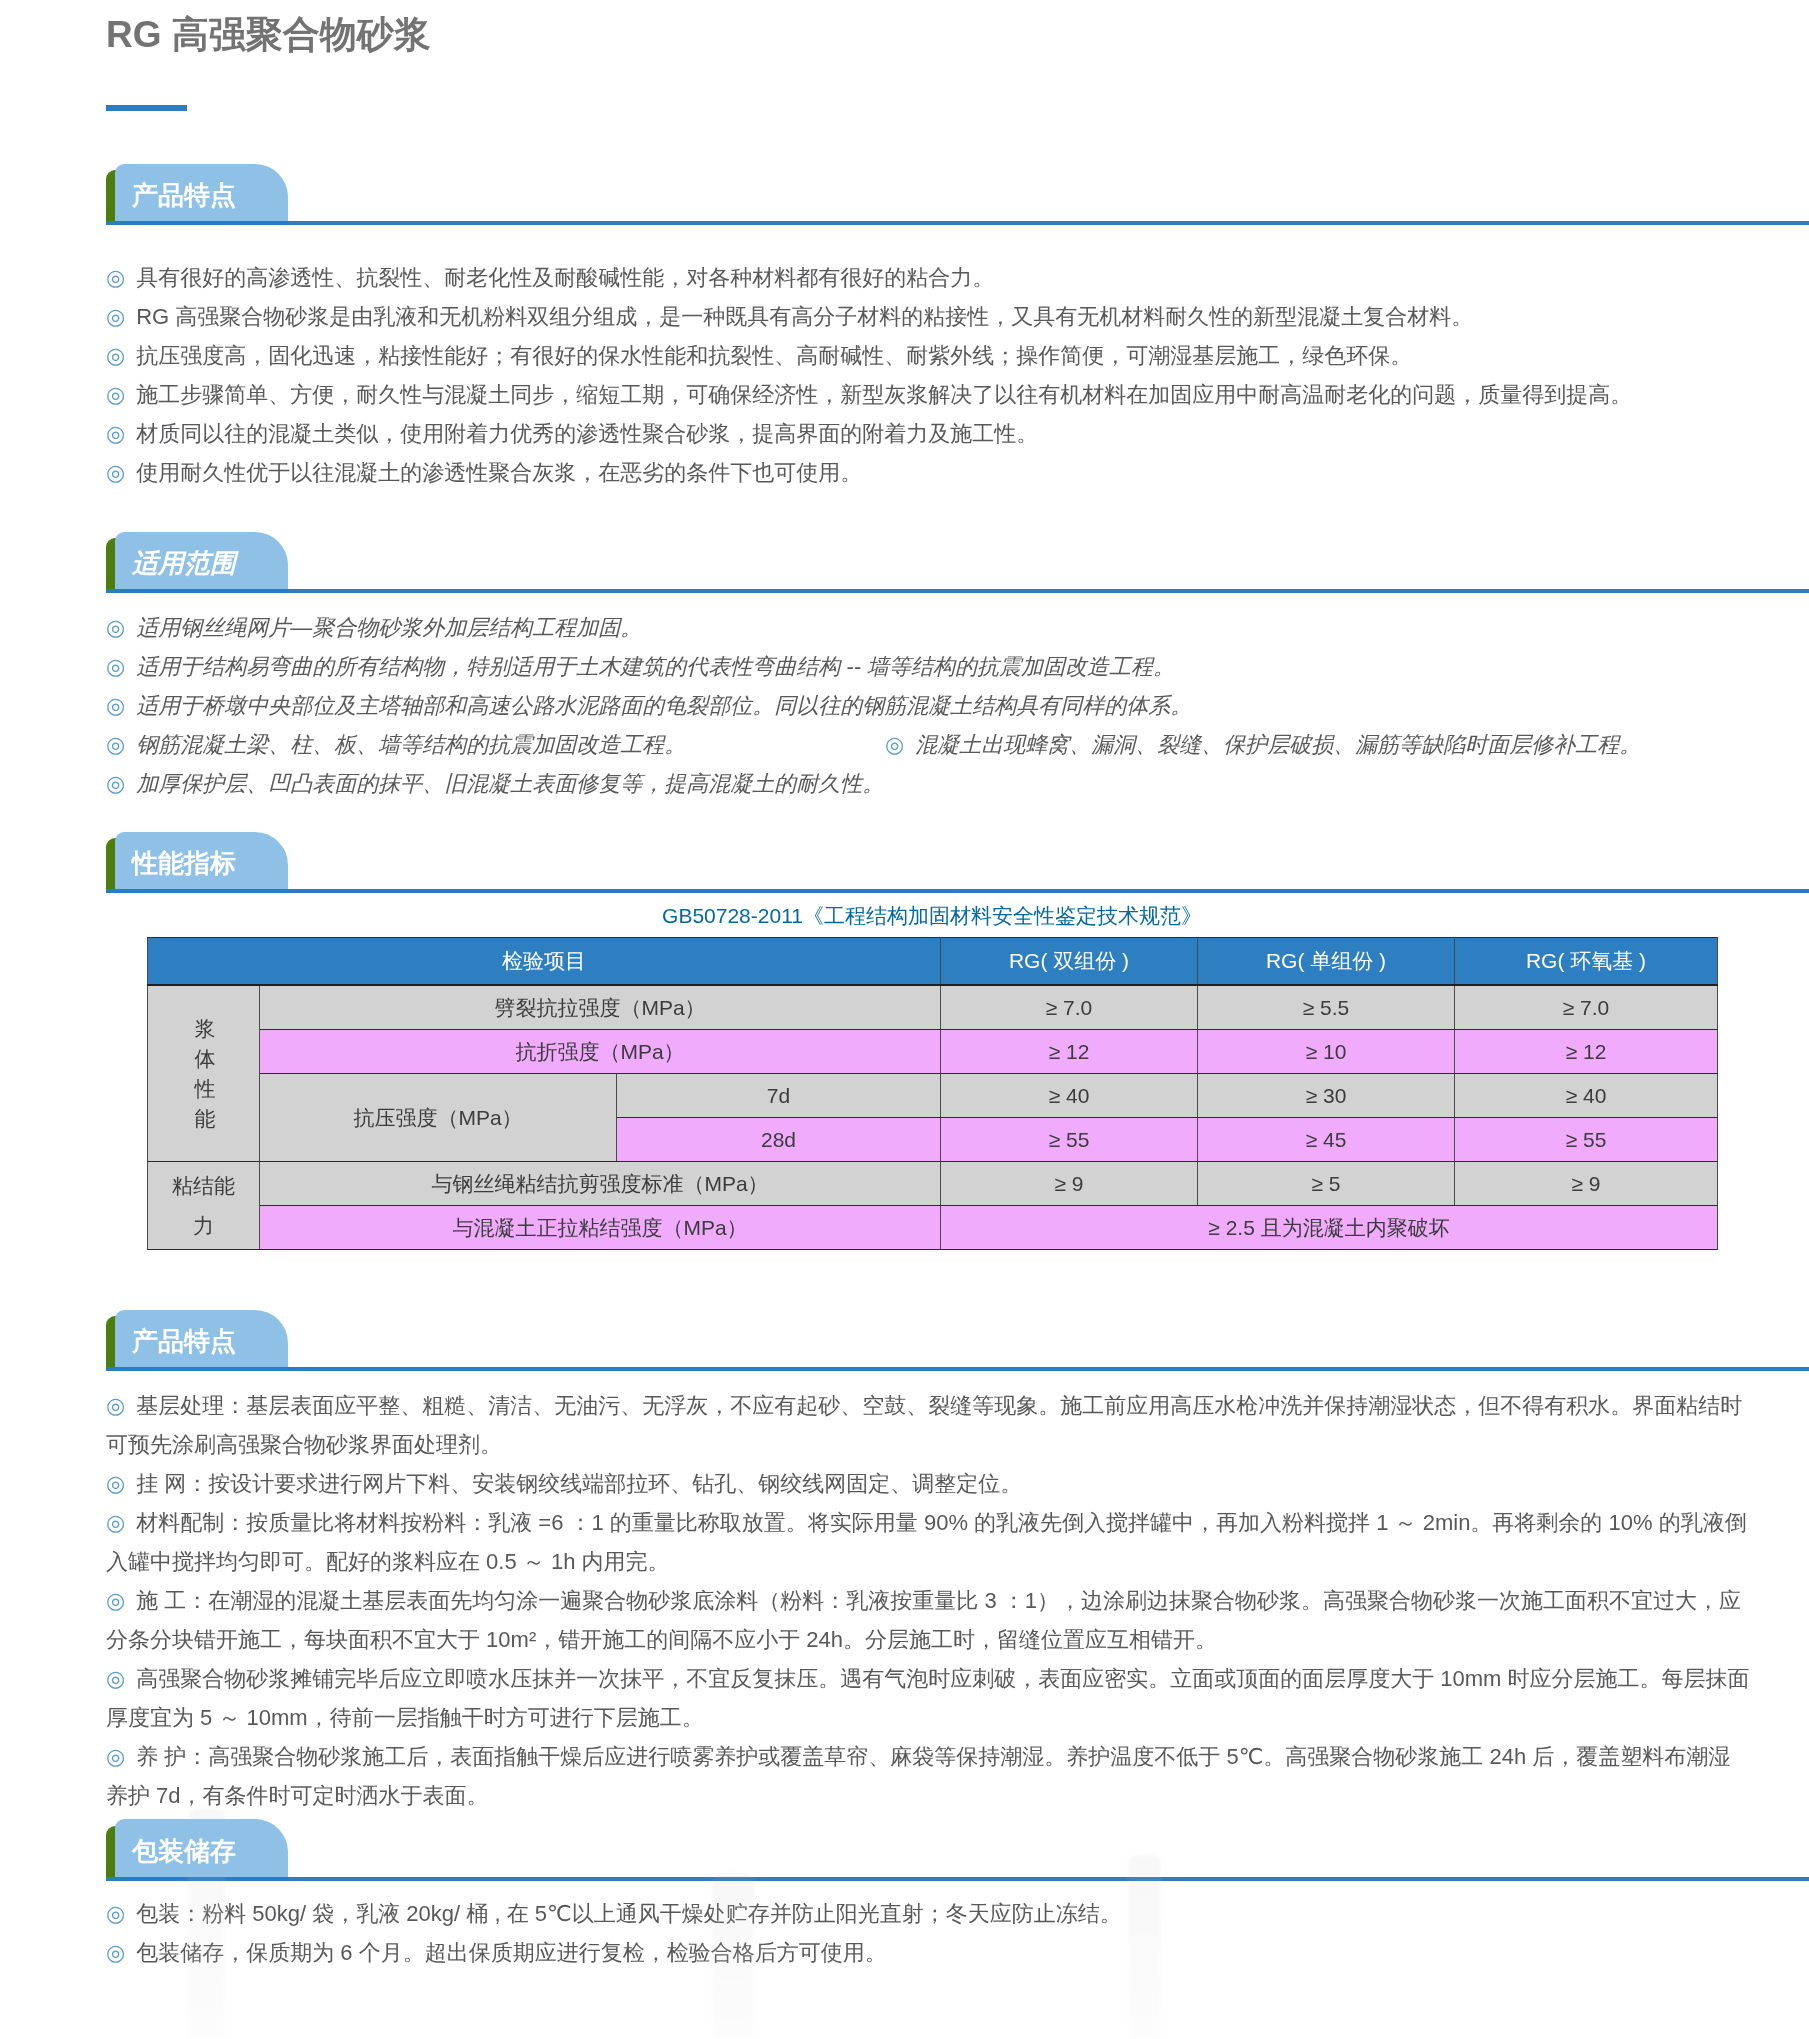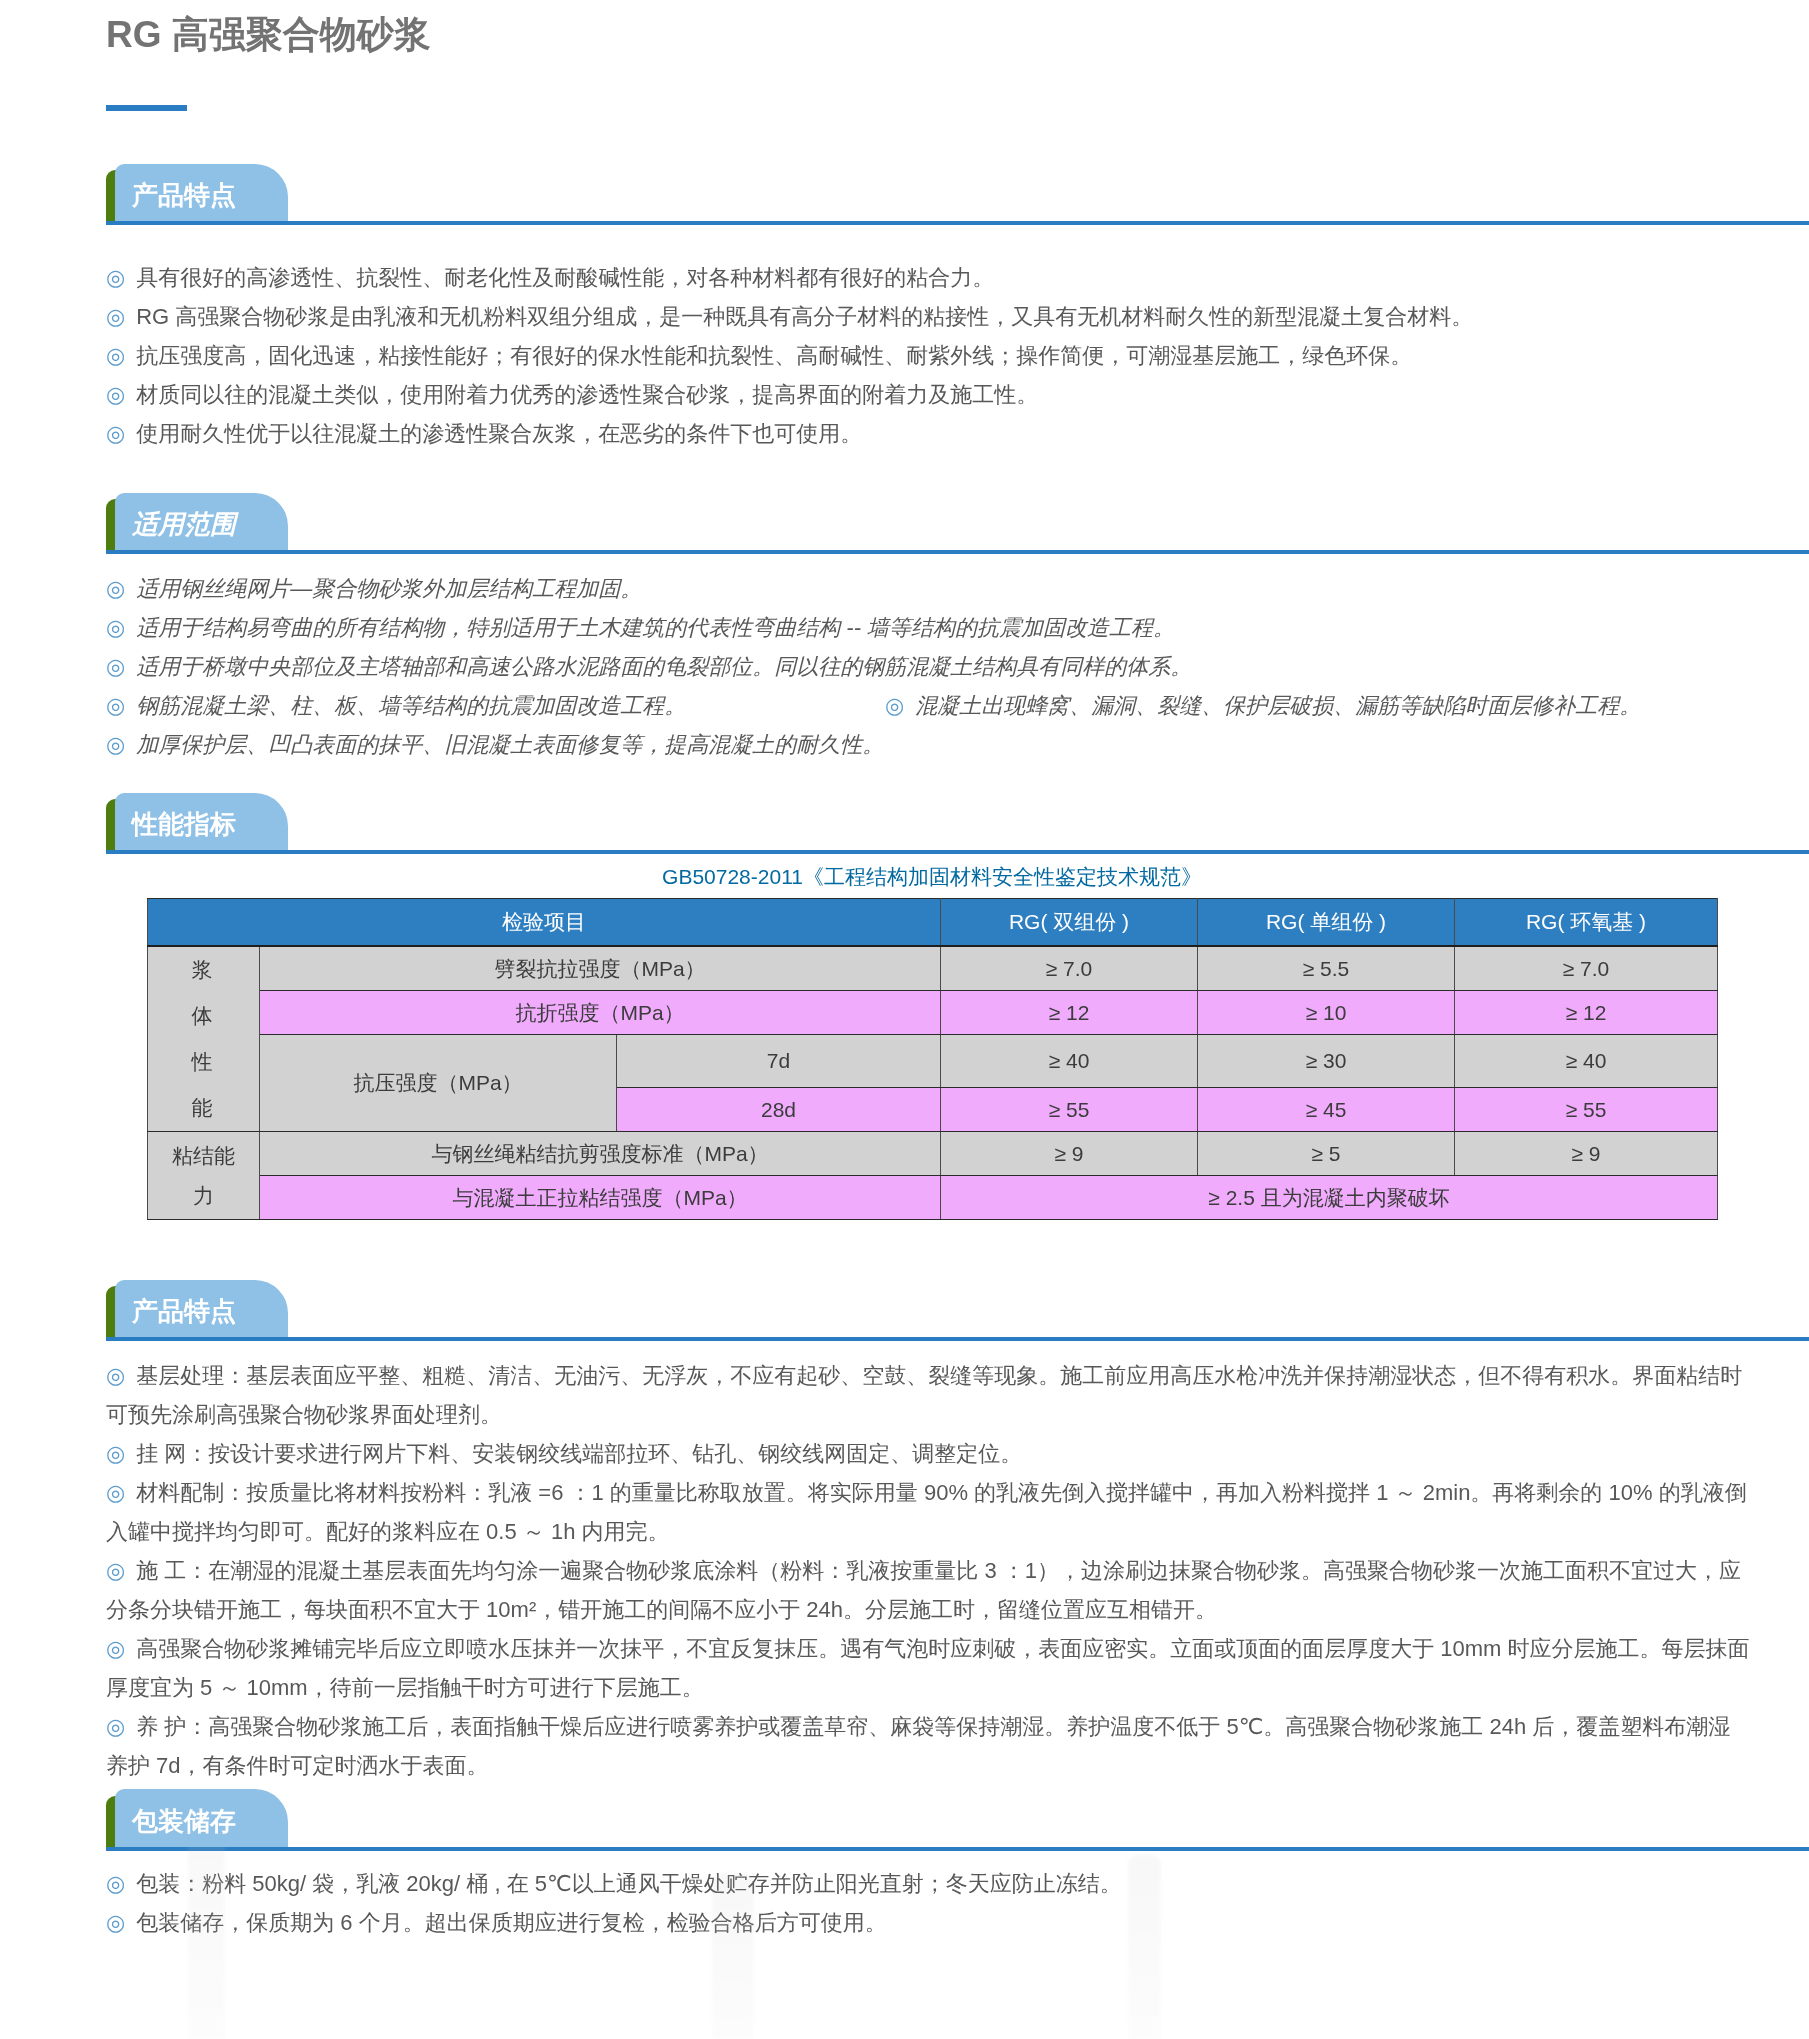--- a/index.html
+++ b/index.html
@@ -114,22 +114,22 @@
   }
   table.perf td{height:43px;}
   .row-gray td{background:#d2d2d2;}
   .row-white td{background:#f0abfc;}
   td.group-cell{background:#d2d2d2 !important;}
   td.span-cell{background:#d2d2d2 !important;}
   .v-label{
     display:inline-block;
     width:1.15em;
     word-break:break-all;
-    line-height:46px;
-    text-align:left;
+    line-height:30px;
+    text-align:right;
   }
   .v-label-2{
     display:inline-block;
     width:3.3em;
     word-break:break-all;
     line-height:40px;
     text-align:center;
   }
   
   .ghost{
@@ -156,20 +156,21 @@
     <div class="s-features">
       <div class="sec-head">
         <div class="badge">
           <span>产品特点</span>
         </div>
       </div>
       <div class="blist m-feature">
           <div class="item"><span class="seg"><span class="bullet">◎</span><span>具有很好的高渗透性、抗裂性、耐老化性及耐酸碱性能，对各种材料都有很好的粘合力。</span></span></div>
           <div class="item"><span class="seg"><span class="bullet">◎</span><span>RG 高强聚合物砂浆是由乳液和无机粉料双组分组成，是一种既具有高分子材料的粘接性，又具有无机材料耐久性的新型混凝土复合材料。</span></span></div>
           <div class="item"><span class="seg"><span class="bullet">◎</span><span>抗压强度高，固化迅速，粘接性能好；有很好的保水性能和抗裂性、高耐碱性、耐紫外线；操作简便，可潮湿基层施工，绿色环保。</span></span></div>
+          <div class="item"><span class="seg"><span class="bullet">◎</span><span>施工步骤简单、方便，耐久性与混凝土同步，缩短工期，可确保经济性，新型灰浆解决了以往有机材料在加固应用中耐高温耐老化的问题，质量得到提高。</span></span></div>
           <div class="item"><span class="seg"><span class="bullet">◎</span><span>材质同以往的混凝土类似，使用附着力优秀的渗透性聚合砂浆，提高界面的附着力及施工性。</span></span></div>
           <div class="item"><span class="seg"><span class="bullet">◎</span><span>使用耐久性优于以往混凝土的渗透性聚合灰浆，在恶劣的条件下也可使用。</span></span></div>
         </div>
     </div>
 
     <div class="s-scope">
       <div class="sec-head">
         <div class="badge">
           <span>适用范围</span>
         </div>

